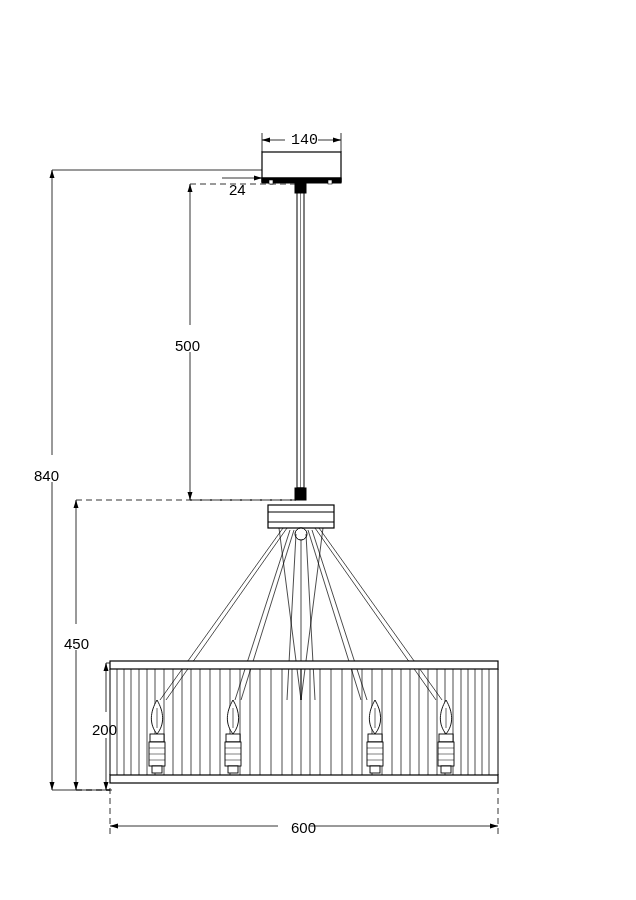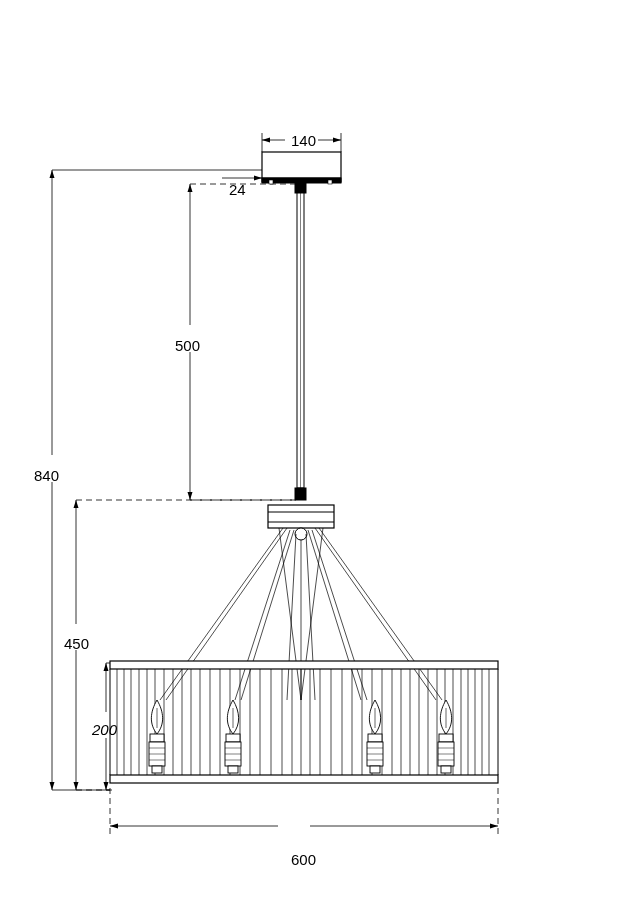--- a/index.html
+++ b/index.html
@@ -241,27 +241,27 @@
         <rect x="439" y="734" width="14" height="8" fill="#ffffff" stroke="#000000" stroke-width="0.9"></rect>
         <rect x="438" y="742" width="16" height="24" fill="#ffffff" stroke="#000000" stroke-width="0.9"></rect>
         <line x1="438" y1="748" x2="454" y2="748" stroke-width="0.5"></line>
         <line x1="438" y1="754" x2="454" y2="754" stroke-width="0.5"></line>
         <line x1="438" y1="760" x2="454" y2="760" stroke-width="0.5"></line>
         <rect x="441" y="766" width="10" height="7" fill="#ffffff" stroke="#000000" stroke-width="0.9"></rect>
       </g>
     </g>
   </svg>
 
-  <div class="dim-label" style="left:291px; top:133px;">140</div>
+  <div class="dim-label" style="left:291px; top:133px;font-family:Liberation Mono, monospace;">140</div>
 
   <div class="dim-label" style="left:229px; top:170px;margin-top:12px;">24</div>
 
   <div class="dim-label" style="left:175px; top:338px;">500</div>
 
   <div class="dim-label" style="left:34px; top:468px;">840</div>
 
   <div class="dim-label" style="left:64px; top:636px;">450</div>
 
-  <div class="dim-label" style="left:92px; top:722px;font-style:italic;">200</div>
-
-  <div class="dim-label" style="left:291px; top:852px;">600</div>
+  <div class="dim-label" style="left:92px; top:722px;">200</div>
+
+  <div class="dim-label" style="left:291px; top:820px;">600</div>
 
 </div>
 
 </body></html>

